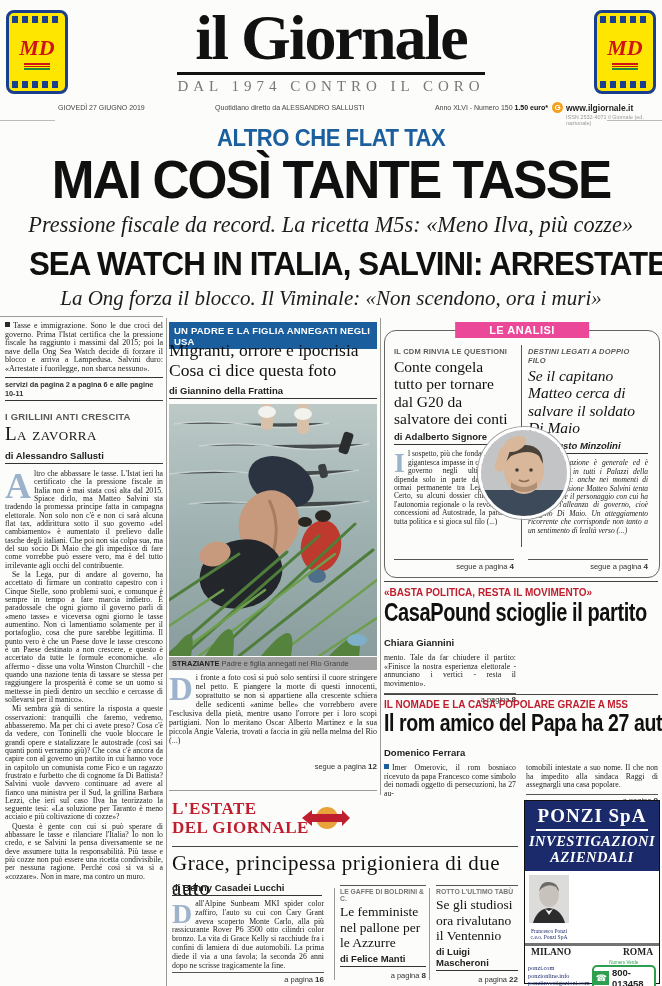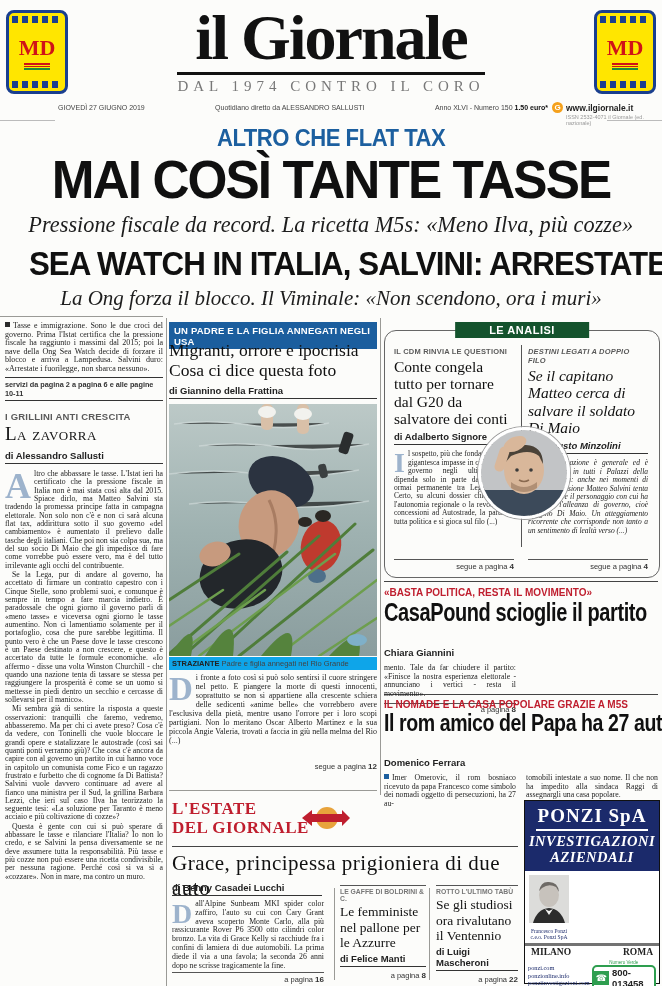--- a/index.html
+++ b/index.html
@@ -7,21 +7,21 @@
         font-family:"Liberation Serif",serif;color:#1a1a1a;}
   .rule{position:absolute;background:#9a9a96;}
   .rule-dark{position:absolute;background:#444;}
 
   
   .md-logo{position:absolute;width:56px;height:78px;background:#ffe600;border:3px solid #1a3f8f;border-radius:8px;
            display:flex;flex-direction:column;align-items:center;justify-content:center;}
   .md-strip{position:absolute;left:3px;right:3px;height:7px;
             background:repeating-linear-gradient(90deg,#1a3f8f 0 6px,#ffe600 6px 10px);}
   .md-strip.top{top:3px}.md-strip.bot{bottom:3px}
-  .md-text{font-family:"Liberation Serif",serif;font-weight:bold;font-size:22px;color:#d01317;}
+  .md-text{font-family:"Liberation Serif",serif;font-weight:bold;font-style:italic;font-size:22px;color:#d01317;}
   .md-waves{width:26px;height:7px;margin-top:2px;
             background:linear-gradient(#d01317 0 2px,transparent 2px 3px,#d01317 3px 4px,transparent 4px 5px,#1f8a3a 5px 7px);}
   .masthead{position:absolute;top:6px;left:70px;right:70px;text-align:center;}
   .masthead-title{display:inline-block;font-family:"Liberation Serif",serif;font-weight:bold;font-size:64px;
                   letter-spacing:-2px;line-height:1.0;border-bottom:3px solid #111;padding:0 18px 2px 18px;color:#111;}
   .masthead-tagline{margin-top:3px;font-size:15px;color:#777;letter-spacing:5px;font-family:"Liberation Serif",serif;}
   .info-row{position:absolute;top:104px;left:58px;width:490px;display:flex;justify-content:space-between;
             font-family:"Liberation Sans",sans-serif;font-size:7px;color:#444;}
   .info-issue b{color:#111;}
   .site-block{position:absolute;top:102px;right:6px;width:104px;font-family:"Liberation Sans",sans-serif;}
@@ -67,30 +67,30 @@
   .ed-title{font-variant:small-caps;font-size:19px;line-height:1.25;color:#111;letter-spacing:0.5px;font-weight:normal;}
   .left-col .byline{margin:4px 0 6px 0;}
 
   
   .mid-kicker{position:absolute;left:169px;top:322px;width:208px;background:#1b5e9e;color:#fff;
               font-family:"Liberation Sans",sans-serif;font-weight:bold;font-size:9.5px;letter-spacing:0.2px;
               padding:3px 0 2px 5px;box-sizing:border-box;}
   .mid-title{position:absolute;left:169px;top:340px;width:208px;font-size:17.5px;line-height:1.15;color:#111;}
   .mid-byline{position:absolute;left:169px;top:385px;width:208px;}
   .photo{position:absolute;left:169px;top:404px;width:208px;height:252px;overflow:hidden;}
-  .caption{position:absolute;left:169px;top:657px;width:208px;background:#0ea5e9;font-family:"Liberation Sans",sans-serif;
+  .caption{position:absolute;left:169px;top:657px;width:208px;background:#a3a3a3;font-family:"Liberation Sans",sans-serif;
            font-size:7.5px;color:#444;padding:2px 3px;box-sizing:border-box;}
   .caption b{color:#222;}
   .mid-body{position:absolute;left:169px;top:674px;width:208px;}
   .mid-body .body-text{font-size:8px;line-height:1.12;}
   .mid-continue{position:absolute;left:169px;top:762px;width:208px;}
 
   
   .an-box{position:absolute;left:384px;top:330px;width:274px;height:246px;border:1px solid #666;border-radius:12px;}
-  .an-tab{position:absolute;left:50%;transform:translateX(-50%);top:-9px;background:#14532d;color:#fff;
+  .an-tab{position:absolute;left:50%;transform:translateX(-50%);top:-9px;background:#ec4899;color:#fff;
           font-family:"Liberation Sans",sans-serif;font-weight:bold;font-size:11px;letter-spacing:0.5px;
           padding:2px 34px;}
   .an-col{position:absolute;top:16px;width:120px;}
   .an-col-l{left:9px;} .an-col-r{left:143px;font-style:italic;}
   .an-divider{position:absolute;left:136px;top:14px;bottom:30px;width:1px;background:#555;}
   .an-title{font-size:15.5px;line-height:1.12;color:#111;margin:2px 0 4px 0;}
   .an-col .byline{margin-bottom:5px;}
   .an-col .body-text{font-size:7.5px;line-height:1.12;}
   .an-col .dropcap{font-size:28px;line-height:22px;}
   .an-continue{position:absolute;bottom:6px;width:120px;border-top:1px solid #555;padding-top:2px;}
@@ -98,21 +98,21 @@
   .salvini{position:absolute;left:93px;top:96px;width:86px;height:86px;border-radius:50%;overflow:hidden;
            border:3px solid #fff;box-shadow:0 0 0 1px #999;}
 
   
   .sec{position:absolute;left:384px;width:274px;}
   .sec-title{font-family:"Liberation Sans",sans-serif;font-weight:900;color:#101010;white-space:nowrap;
              transform-origin:left center;display:inline-block;}
   .two-col{display:flex;gap:10px;margin-top:4px;}
   .two-col .col{width:132px;}
   .two-col .body-text{font-size:7.8px;line-height:1.12;}
-  .sec .byline{display:inline-block;border-bottom:1px solid #333;margin-top:20px;}
+  .sec .byline{display:inline-block;border-bottom:1px solid #333;margin-top:10px;}
   .page-ref{border-top:1px solid #555;margin-top:4px;padding-top:2px;}
 
   
   .estate-logo{position:absolute;left:172px;top:800px;color:#bf1e2e;font-weight:bold;font-size:17px;line-height:1.1;
                font-family:"Liberation Serif",serif;letter-spacing:0.5px;}
   .estate-icon{position:absolute;left:300px;top:804px;}
   .grace-title{position:absolute;left:172px;top:851px;width:346px;font-size:21px;color:#111;letter-spacing:0.5px;}
   .grace-byline{position:absolute;left:172px;top:882px;width:150px;}
   .grace-body{position:absolute;left:172px;top:900px;width:152px;}
   .grace-body .body-text{font-size:7.8px;line-height:1.13;}

